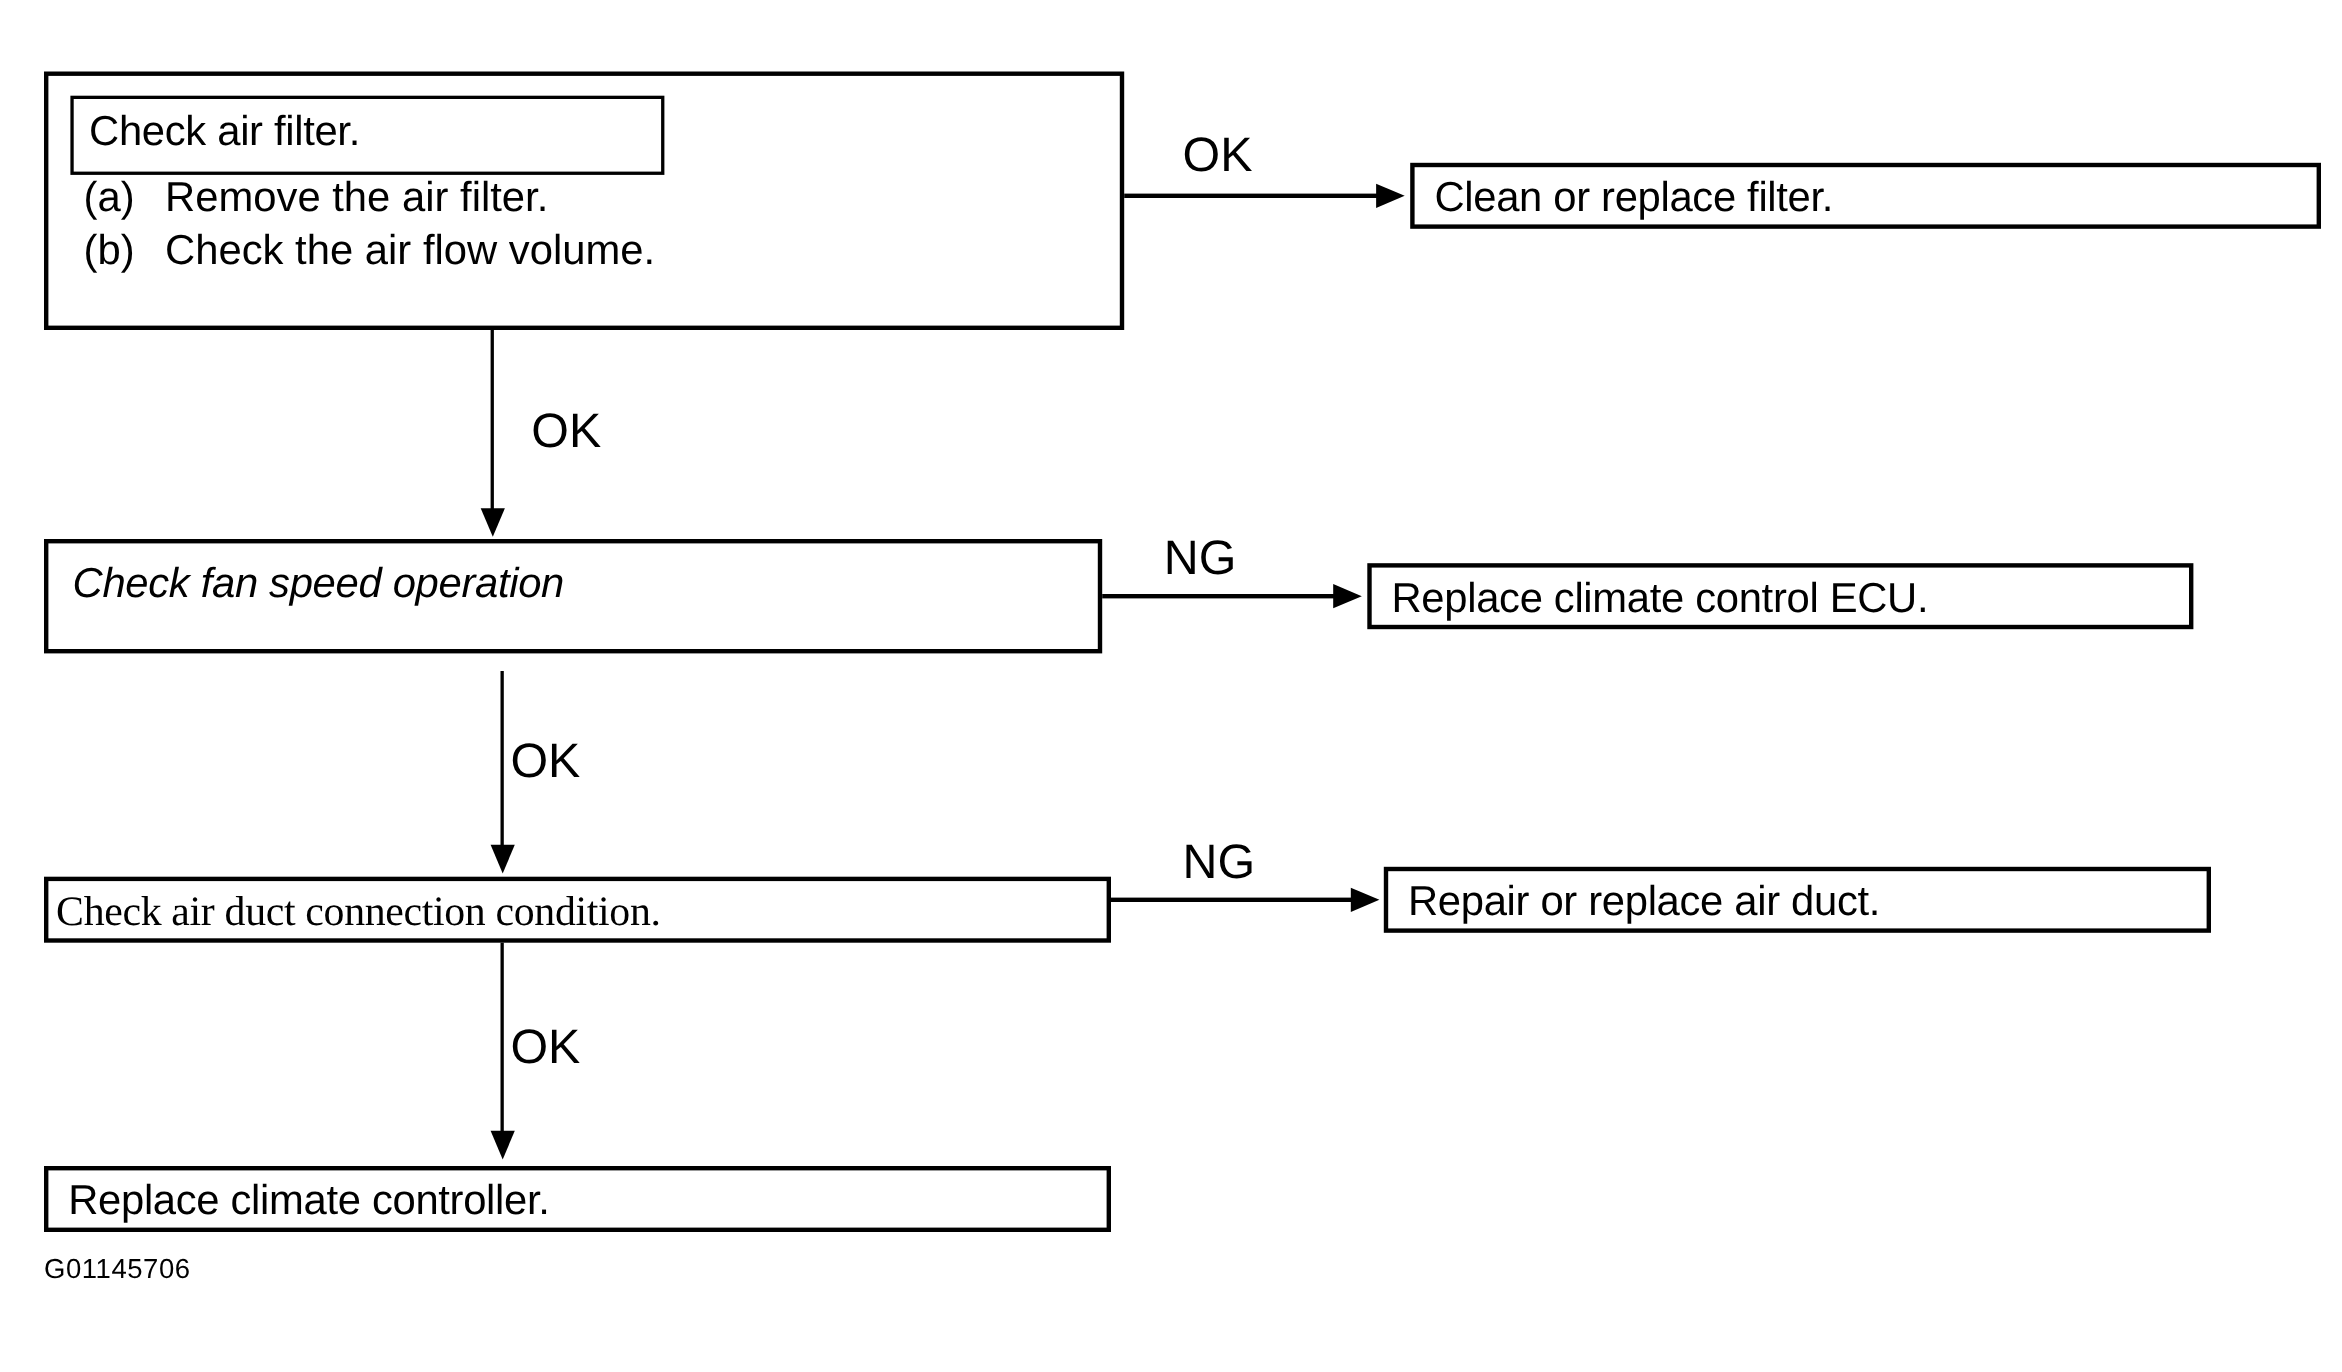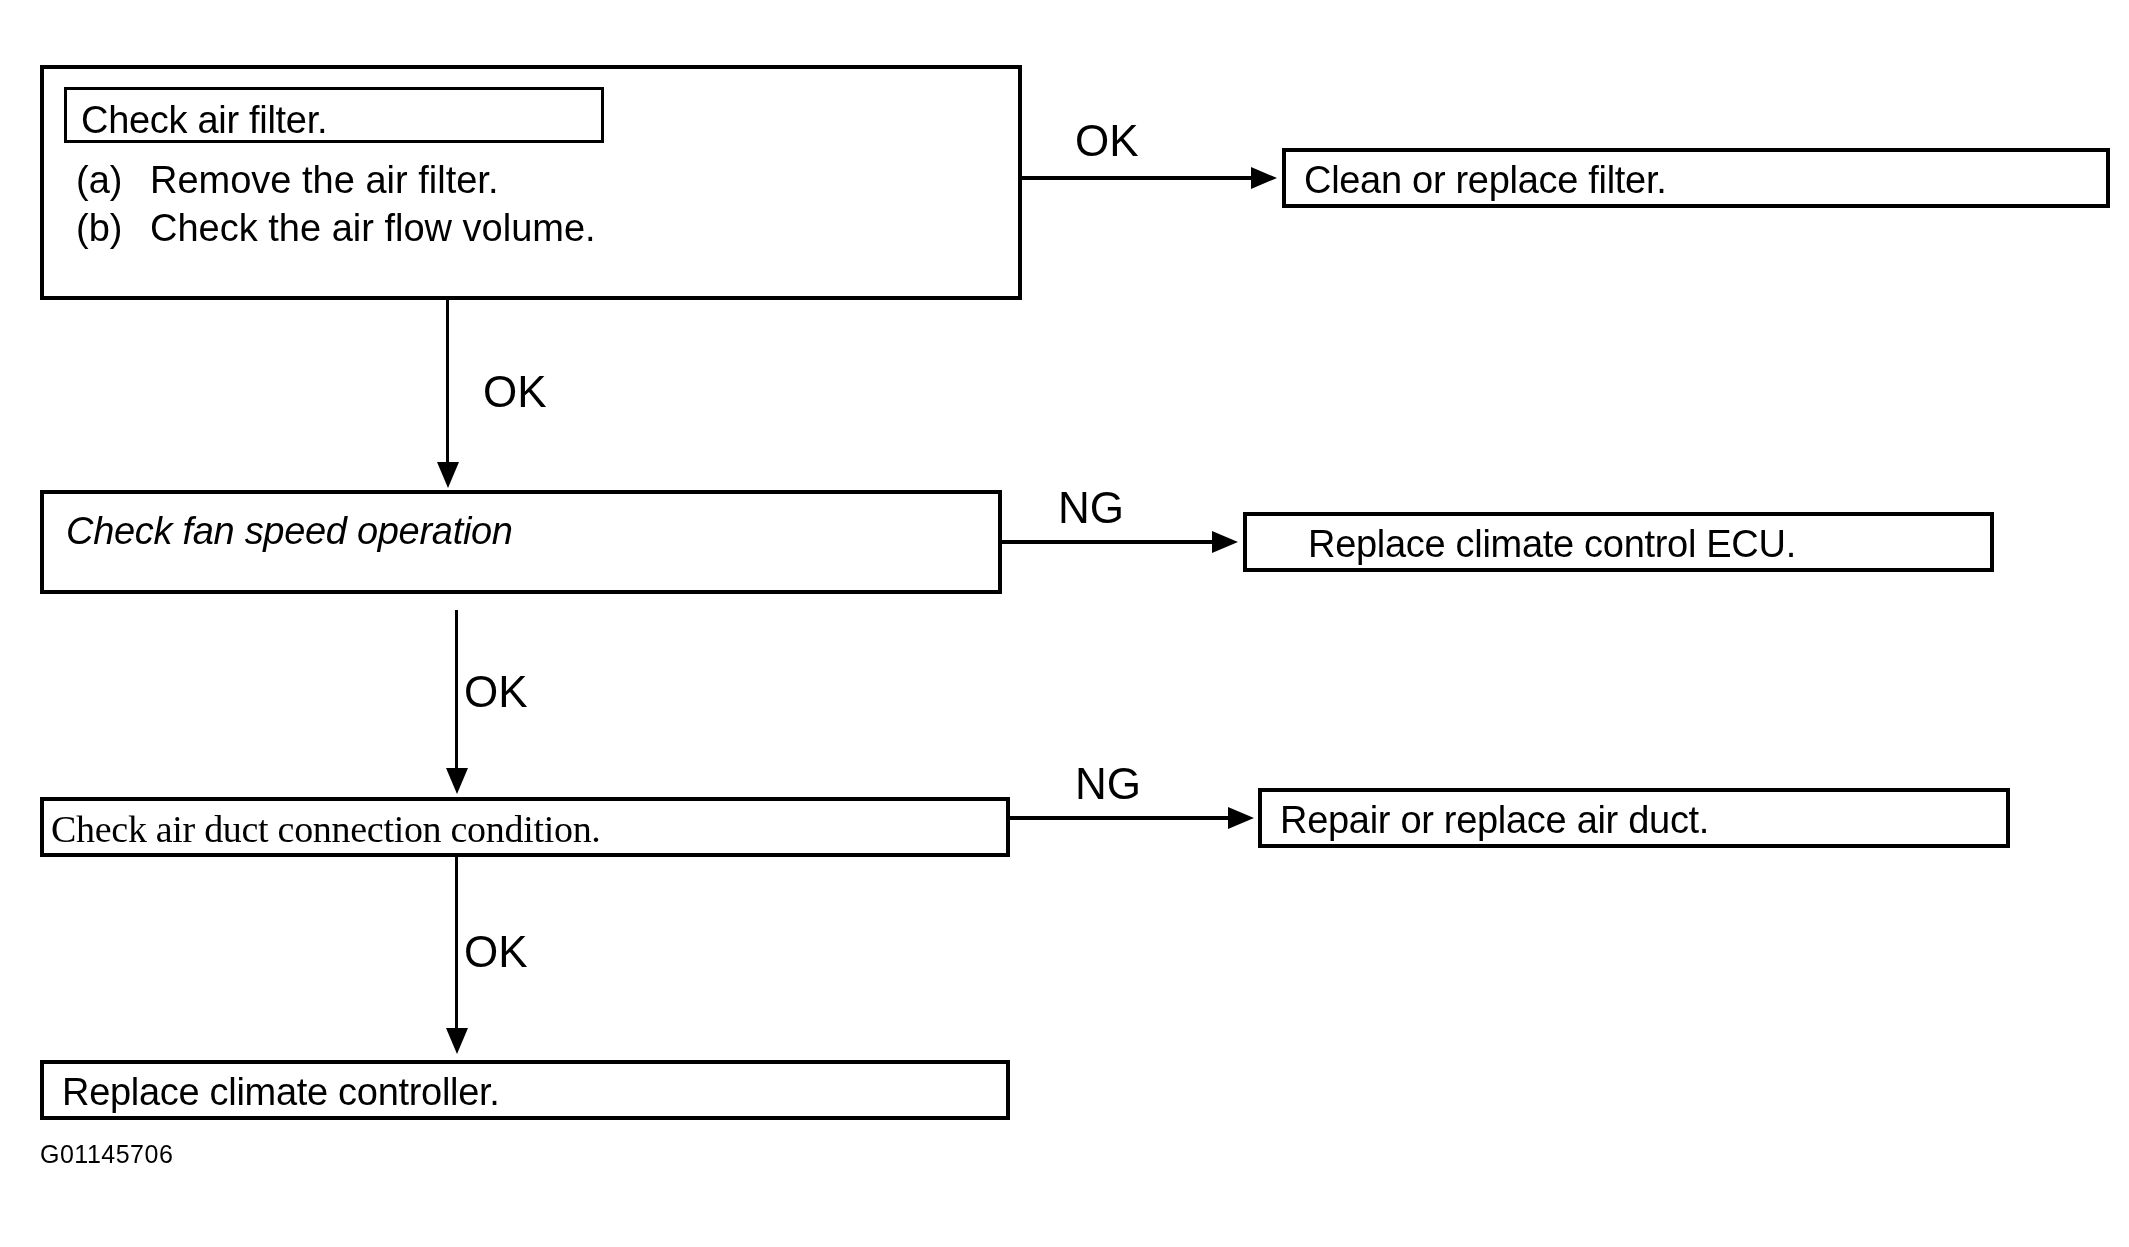--- a/index.html
+++ b/index.html
@@ -30,21 +30,21 @@
     font-size: 38px;
     line-height: 1;
     letter-spacing: -0.3px;
   }
 
   
   #node-check-air-filter { left: 40px; top: 65px; width: 982px; height: 235px; }
   #inner-title-box {
     position: absolute;
     left: 20px; top: 18px;
-    width: 540px; height: 56px;
+    width: 540px; height: 72px;
     box-sizing: border-box;
     border: 3px solid #000000;
     background: #ffffff;
   }
   #inner-title-box .label { left: 14px; top: 11px; font-size: 38px; }
   .step-row {
     position: absolute;
     font-size: 38px;
     line-height: 1;
     white-space: nowrap;
@@ -54,21 +54,21 @@
   
   #node-clean-replace-filter { left: 1282px; top: 148px; width: 828px; height: 60px; }
   #node-check-fan-speed      { left: 40px;   top: 490px; width: 962px;  height: 104px; font-style: italic; }
   #node-replace-ecu          { left: 1243px; top: 512px; width: 751px;  height: 60px; }
   #node-check-air-duct       { left: 40px;   top: 797px; width: 970px;  height: 60px; }
   #node-repair-air-duct      { left: 1258px; top: 788px; width: 752px;  height: 60px; }
   #node-replace-controller   { left: 40px;   top: 1060px; width: 970px; height: 60px; }
 
   #node-clean-replace-filter .label { left: 18px; top: 9px; }
   #node-check-fan-speed .label      { left: 22px; top: 18px; }
-  #node-replace-ecu .label          { left: 18px; top: 9px; margin-left: 43px; }
+  #node-replace-ecu .label          { left: 18px; top: 9px; }
   #node-check-air-duct .label       { left: 7px; top: 9px; font-family: Liberation Serif, serif; }
   #node-repair-air-duct .label      { left: 18px; top: 9px; }
   #node-replace-controller .label   { left: 18px; top: 9px; }
 
   
   .conn-v {            
     position: absolute;
     width: 3px;
     background: #000000;
   }

